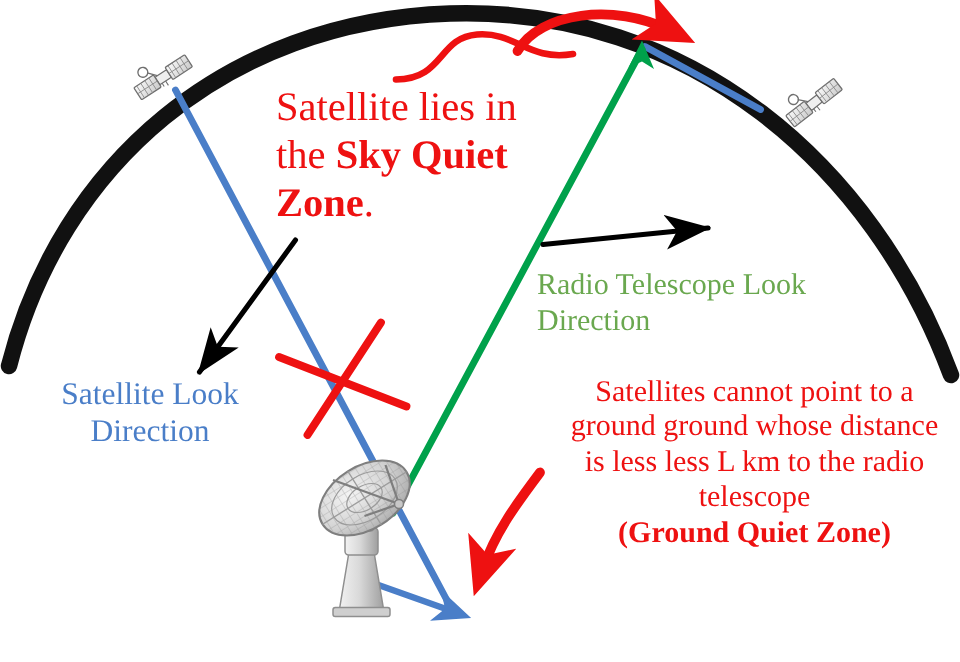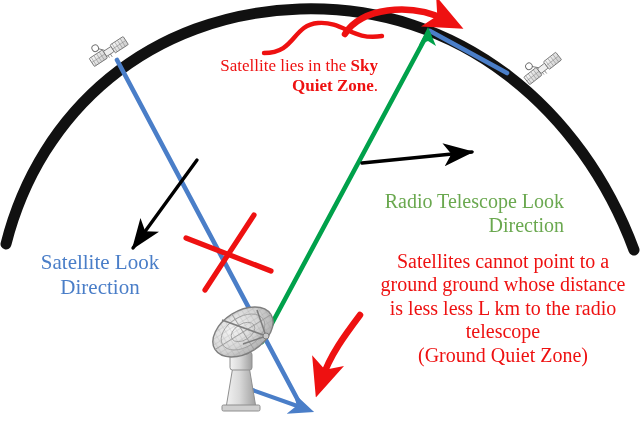--- a/index.html
+++ b/index.html
@@ -27,23 +27,23 @@
     position: absolute;
     white-space: pre;
     line-height: 1.05;
   }
 
   
   .sky-note {
     left: 184px;
     top: 56px;
     width: 194px;
-    text-align: right;
+    text-align: left;
     color: #ee1111;
-    font-size: 17px;
+    font-size: 27px;
     font-family: "Liberation Serif", serif;
     line-height: 1.18;
     white-space: normal;
   }
   .sky-note b { font-weight: bold; }
 
   
   .v-km {
     left: 468px;
     top: 9px;
@@ -61,27 +61,26 @@
     font-size: 21px;
     font-family: "Liberation Sans", sans-serif;
   }
   .l-km .ital { font-family: "Liberation Serif", serif; font-style: italic; }
 
   
   .rt-note {
     left: 358px;
     top: 178px;
     width: 206px;
-    text-align: right;
+    text-align: left;
     color: #6aa84f;
     font-size: 20px;
     font-family: "Liberation Serif", serif;
     line-height: 1.2;
     white-space: normal;
-    margin-top: 11px;
   }
 
   
   .sat-note {
     left: 10px;
     top: 250px;
     width: 180px;
     text-align: center;
     color: #4a7ec8;
     font-size: 21px;
@@ -96,21 +95,21 @@
     top: 250px;
     width: 262px;
     text-align: center;
     color: #ee1111;
     font-size: 20px;
     font-family: "Liberation Serif", serif;
     line-height: 1.17;
     white-space: normal;
   }
   .gqz-note .strong {
-    font-weight: normal;
+    font-weight: bold;
     display: block;
   }
 </style>
 </head>
 <body>
 
 <div id="canvas">
 
   <svg id="scene" viewBox="0 0 640 441">
     <defs>

